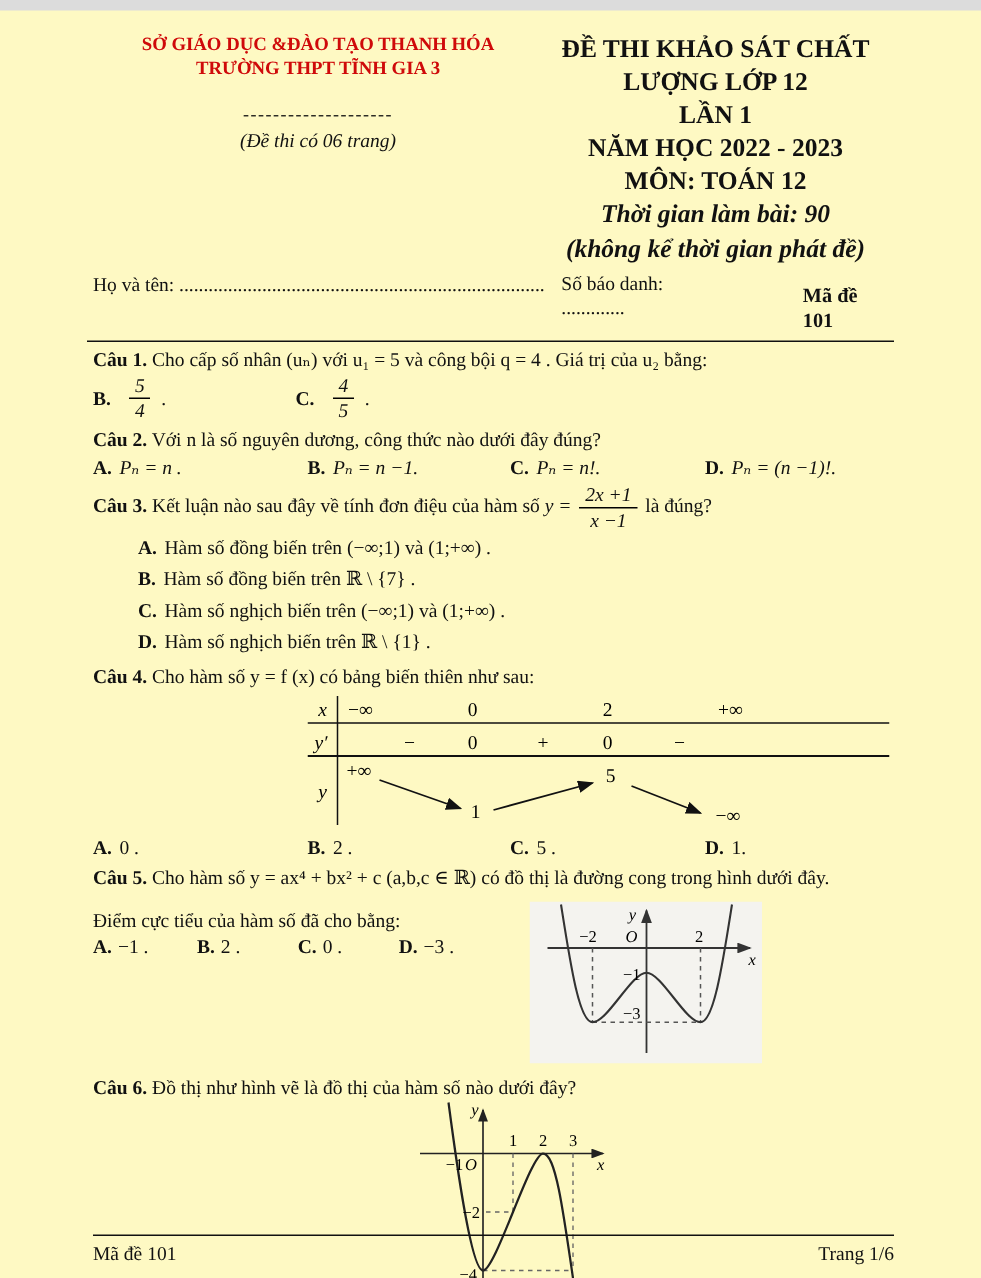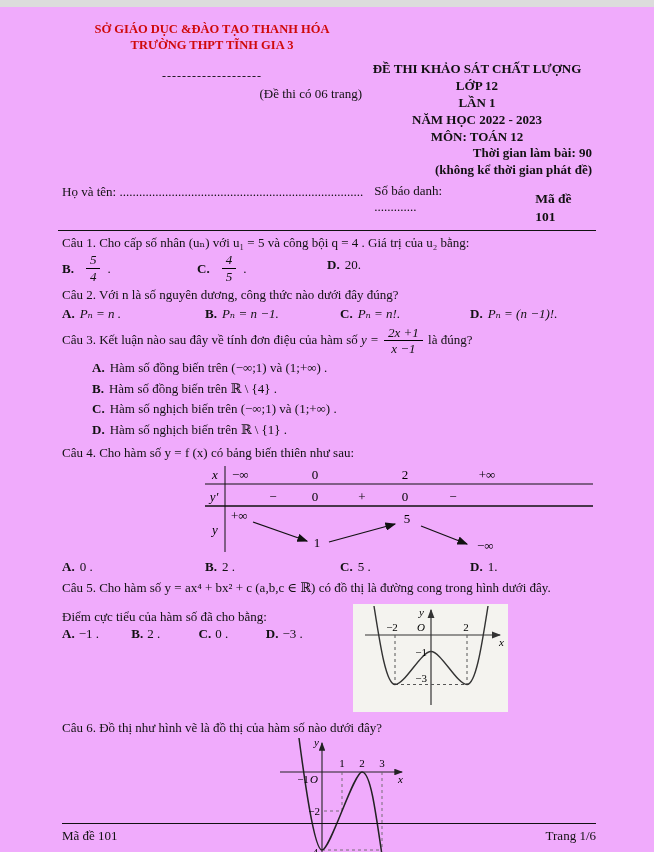--- a/index.html
+++ b/index.html
@@ -1,36 +1,36 @@
 <!DOCTYPE html>
 <html><head>
 <meta charset="utf-8">
 <style>
   html,body{margin:0;padding:0;background:#fff;}
-  .page{position:relative;width:654px;height:852px;background:#f0abfc;box-sizing:border-box;
+  .page{position:relative;width:654px;height:852px;background:#fef9c3;box-sizing:border-box;
         padding:14px 62px 0 62px;font-family:"Liberation Serif","DejaVu Serif",serif;
         font-size:13px;color:#111;line-height:1.32;overflow:hidden;}
   .top-strip{position:absolute;top:0;left:0;right:0;height:7px;background:#dcdcdc;}
   
   .header{display:flex;margin-top:8px;}
   .header-left{width:300px;text-align:center;}
   .red{color:#cf0a0a;font-weight:bold;font-size:12.5px;line-height:1.25;}
   .header-left .dashes{margin-top:16px;letter-spacing:1px;font-size:12px;}
-  .it{text-align:right;}
-  .header-right{flex:1;text-align:center;font-weight:bold;font-size:13px;line-height:1.3;margin-top:39px;}
+  .it{font-style:italic;}
+  .header-right{flex:1;text-align:center;font-weight:bold;font-size:17px;line-height:1.3;}
   .header-right .it{font-weight:bold;}
   
   .id-row{display:flex;margin-top:4px;align-items:flex-start;}
   .id-name{width:330px;white-space:nowrap;overflow:hidden;}
   .id-sbd{width:130px;line-height:1.25;}
   .id-code{font-weight:bold;margin-top:7px;margin-left:38px;font-size:13.5px;}
   .rule{border:none;border-top:1.6px solid #111;margin:4px -4px 0 -4px;}
   
   .q{margin-top:3px;}
-  .qlbl{font-weight:normal;text-align:right;}
+  .qlbl{font-weight:bold;text-align:right;}
   .stem{margin-top:2px;}
   .row4{display:flex;margin-top:2px;}
   .row4 .c1{width:143px;}
   .row4 .c2{width:135px;}
   .row4 .c3{width:130px;}
   .row4 .c4{flex:1;}
   .row4 b{margin-right:5px;}
   .m{font-style:italic;}
   .fcell{display:inline-flex;align-items:center;gap:5px;}
   .frac{display:inline-flex;flex-direction:column;align-items:center;font-style:italic;
@@ -112,23 +112,20 @@
         <span>.</span>
       </span>
       <span class="c3 fcell">
         <b>C.</b>
         <span class="frac">
             <span class="num">4</span>
             <span class="den">5</span>
           </span>
         <span>.</span>
       </span>
-      <span class="c4" style="padding-top:3px;">
-        <b>D.</b><span>20.</span>
-      </span>
     </div>
   </div>
 
   <div class="q">
     <div class="stem">
       <b class="qlbl">Câu 2.</b>
       <span>Với n là số nguyên dương, công thức nào dưới đây đúng?</span>
     </div>
     <div class="row4">
       <span class="c1"><b>A.</b><span class="m">Pₙ = n .</span></span>
@@ -144,21 +141,21 @@
       <span>Kết luận nào sau đây về tính đơn điệu của hàm số</span>
       <span class="m">y =</span>
       <span class="frac">
           <span class="num">2x +1</span>
           <span class="den">x −1</span>
         </span>
       <span>là đúng?</span>
     </div>
     <div class="optlist">
       <div class="oline"><b>A.</b><span>Hàm số đồng biến trên (−∞;1) và (1;+∞) .</span></div>
-      <div class="oline"><b>B.</b><span>Hàm số đồng biến trên ℝ \ {4} .</span></div>
+      <div class="oline"><b>B.</b><span>Hàm số đồng biến trên ℝ \ {7} .</span></div>
       <div class="oline"><b>C.</b><span>Hàm số nghịch biến trên (−∞;1) và (1;+∞) .</span></div>
       <div class="oline"><b>D.</b><span>Hàm số nghịch biến trên ℝ \ {1} .</span></div>
     </div>
   </div>
 
   <div class="q">
     <div class="stem">
       <b class="qlbl">Câu 4.</b>
       <span>Cho hàm số y = f (x) có bảng biến thiên như sau:</span>
     </div>

